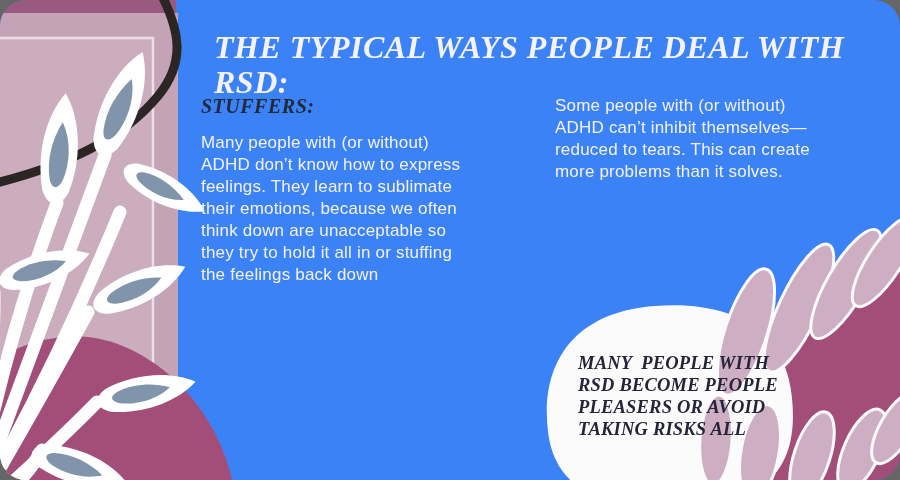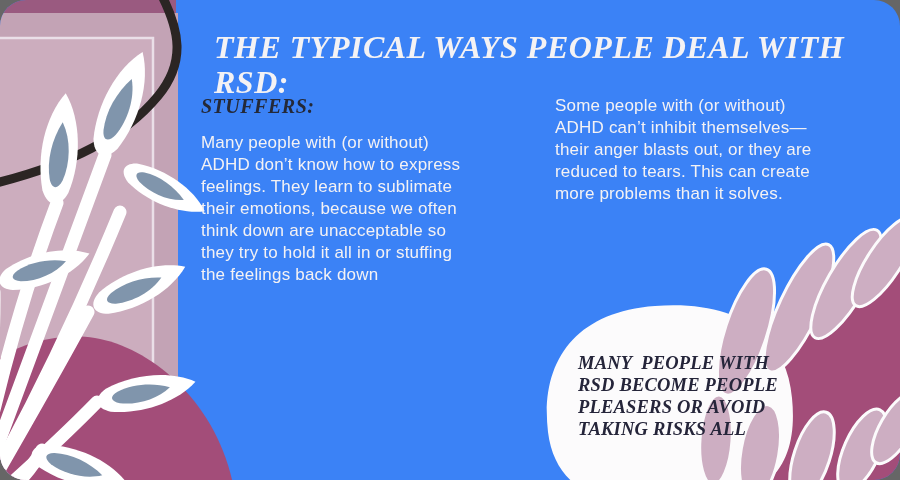--- a/index.html
+++ b/index.html
@@ -111,21 +111,20 @@
       <div class="body-line">think down are unacceptable so</div>
       <div class="body-line">they try to hold it all in or stuffing</div>
       <div class="body-line">the feelings back down</div>
     </div>
   </div>
 
   <div class="col col-blasters">
     <div class="para">
       <div class="body-line">Some people with (or without)</div>
       <div class="body-line">ADHD can’t inhibit themselves—</div>
-      <div class="body-line">their anger blasts out, or they are</div>
       <div class="body-line">reduced to tears. This can create</div>
       <div class="body-line">more problems than it solves.</div>
     </div>
   </div>
 
   <div class="callout">
     <div class="callout-line">MANY  PEOPLE WITH</div>
     <div class="callout-line">RSD BECOME PEOPLE</div>
     <div class="callout-line">PLEASERS OR AVOID</div>
     <div class="callout-line">TAKING RISKS ALL</div>

